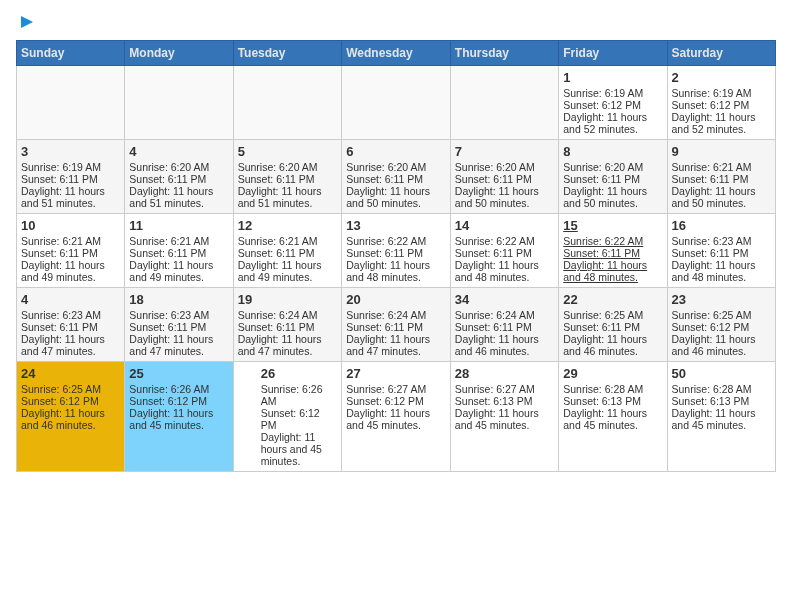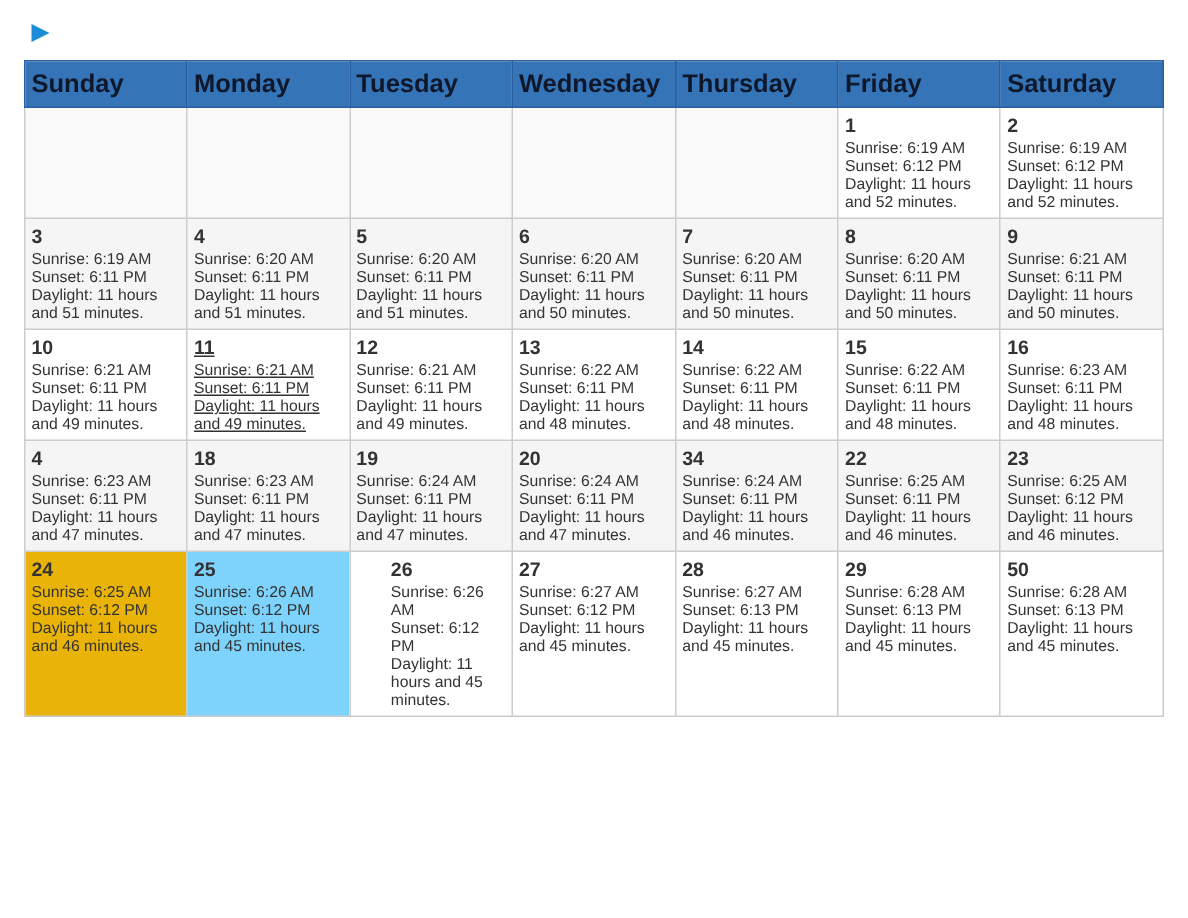--- a/index.html
+++ b/index.html
@@ -32,22 +32,22 @@
     .location {
       font-size: 14px;
       color: #555;
     }
     .calendar {
       width: 100%;
       border-collapse: collapse;
     }
     .calendar th {
       background-color: #3474b7;
-      color: #0f172a;
-      font-size: 17px;
+      color: #e5e5e5;
+      font-size: 12px;
       font-weight: bold;
       padding: 5px 4px;
       text-align: left;
       border: 1px solid #2a5e9e;
     }
     .calendar td {
       border: 1px solid #ccc;
       vertical-align: top;
       padding: 4px;
       width: 109px;
@@ -182,21 +182,21 @@
           <div>Daylight: 11 hours and 50 minutes.</div>
         </td>
       </tr>
       <tr>
         <td style="background: rgb(255, 255, 255);">
           <span class="day-number">10</span>
           <div>Sunrise: 6:21 AM</div>
           <div>Sunset: 6:11 PM</div>
           <div>Daylight: 11 hours and 49 minutes.</div>
         </td>
-        <td style="background: rgb(255, 255, 255); text-decoration: underline;">
+        <td style="background: rgb(255, 255, 255);">
           <span class="day-number">11</span>
           <div>Sunrise: 6:21 AM</div>
           <div>Sunset: 6:11 PM</div>
           <div>Daylight: 11 hours and 49 minutes.</div>
         </td>
         <td style="background: rgb(255, 255, 255); margin-top: 33px;">
           <span class="day-number">12</span>
           <div>Sunrise: 6:21 AM</div>
           <div>Sunset: 6:11 PM</div>
           <div>Daylight: 11 hours and 49 minutes.</div>
@@ -206,21 +206,21 @@
           <div>Sunrise: 6:22 AM</div>
           <div>Sunset: 6:11 PM</div>
           <div>Daylight: 11 hours and 48 minutes.</div>
         </td>
         <td style="background: rgb(255, 255, 255);">
           <span class="day-number">14</span>
           <div>Sunrise: 6:22 AM</div>
           <div>Sunset: 6:11 PM</div>
           <div>Daylight: 11 hours and 48 minutes.</div>
         </td>
-        <td style="background: rgb(255, 255, 255);">
+        <td style="background: rgb(255, 255, 255); text-decoration: underline;">
           <span class="day-number">15</span>
           <div>Sunrise: 6:22 AM</div>
           <div>Sunset: 6:11 PM</div>
           <div>Daylight: 11 hours and 48 minutes.</div>
         </td>
         <td style="background: rgb(255, 255, 255);">
           <span class="day-number">16</span>
           <div>Sunrise: 6:23 AM</div>
           <div>Sunset: 6:11 PM</div>
           <div>Daylight: 11 hours and 48 minutes.</div>

